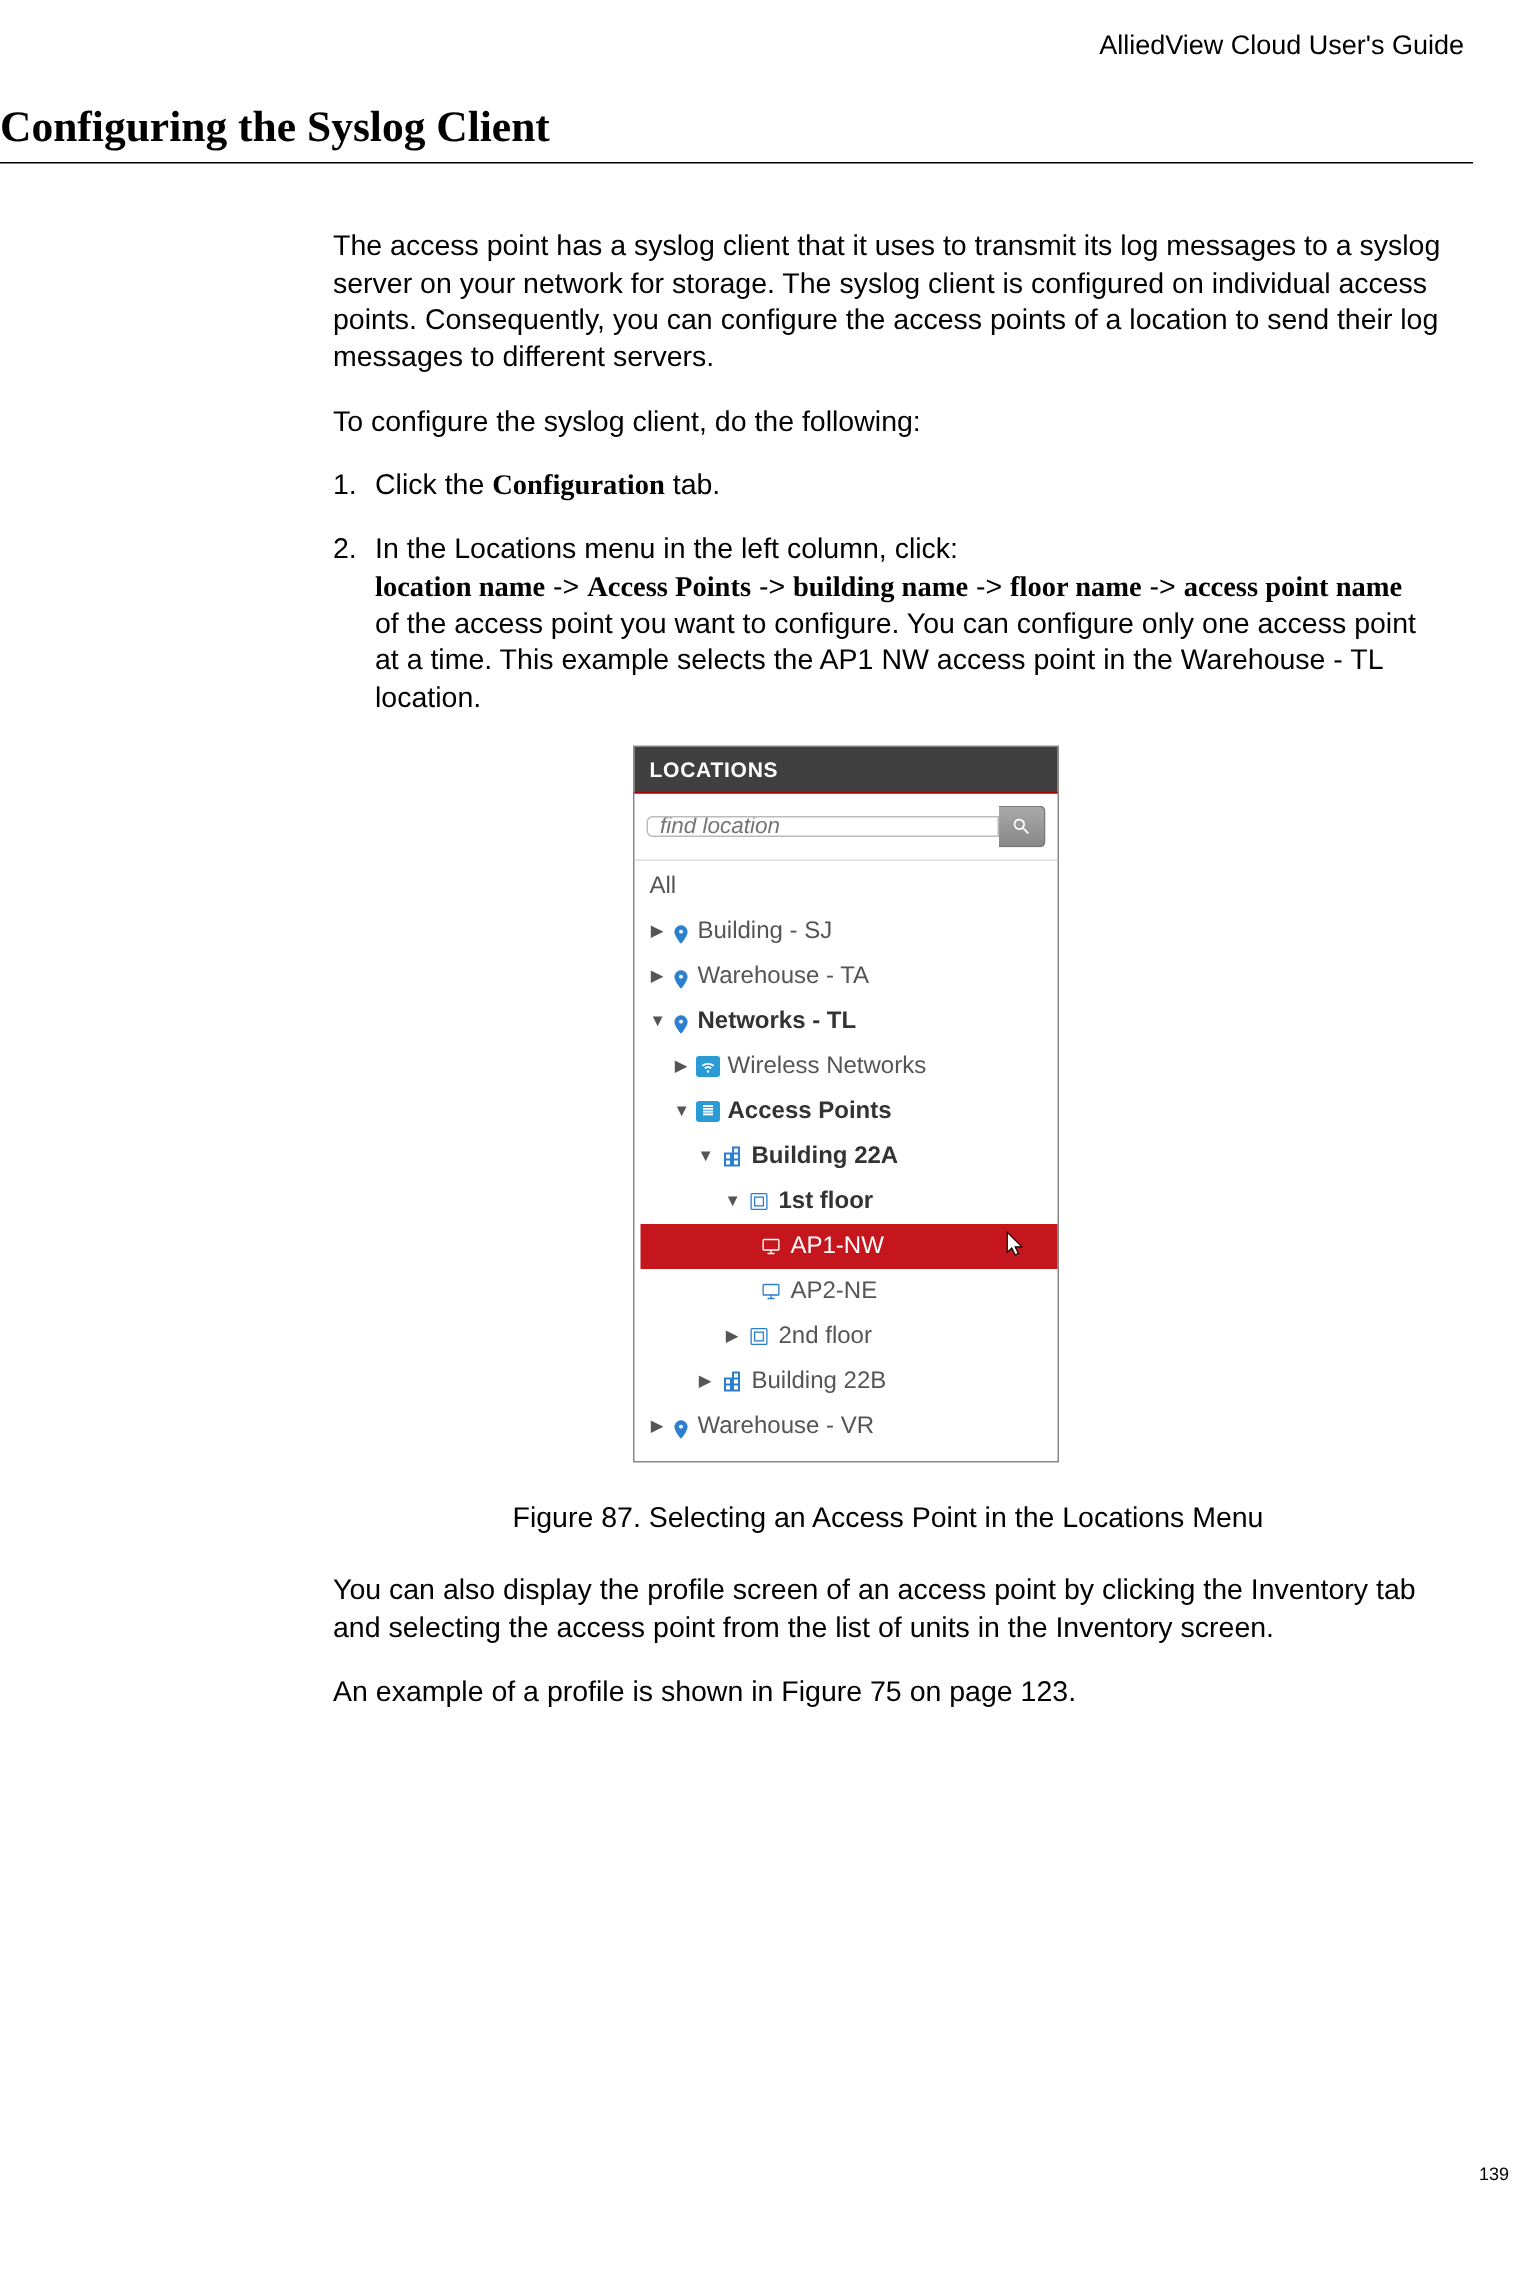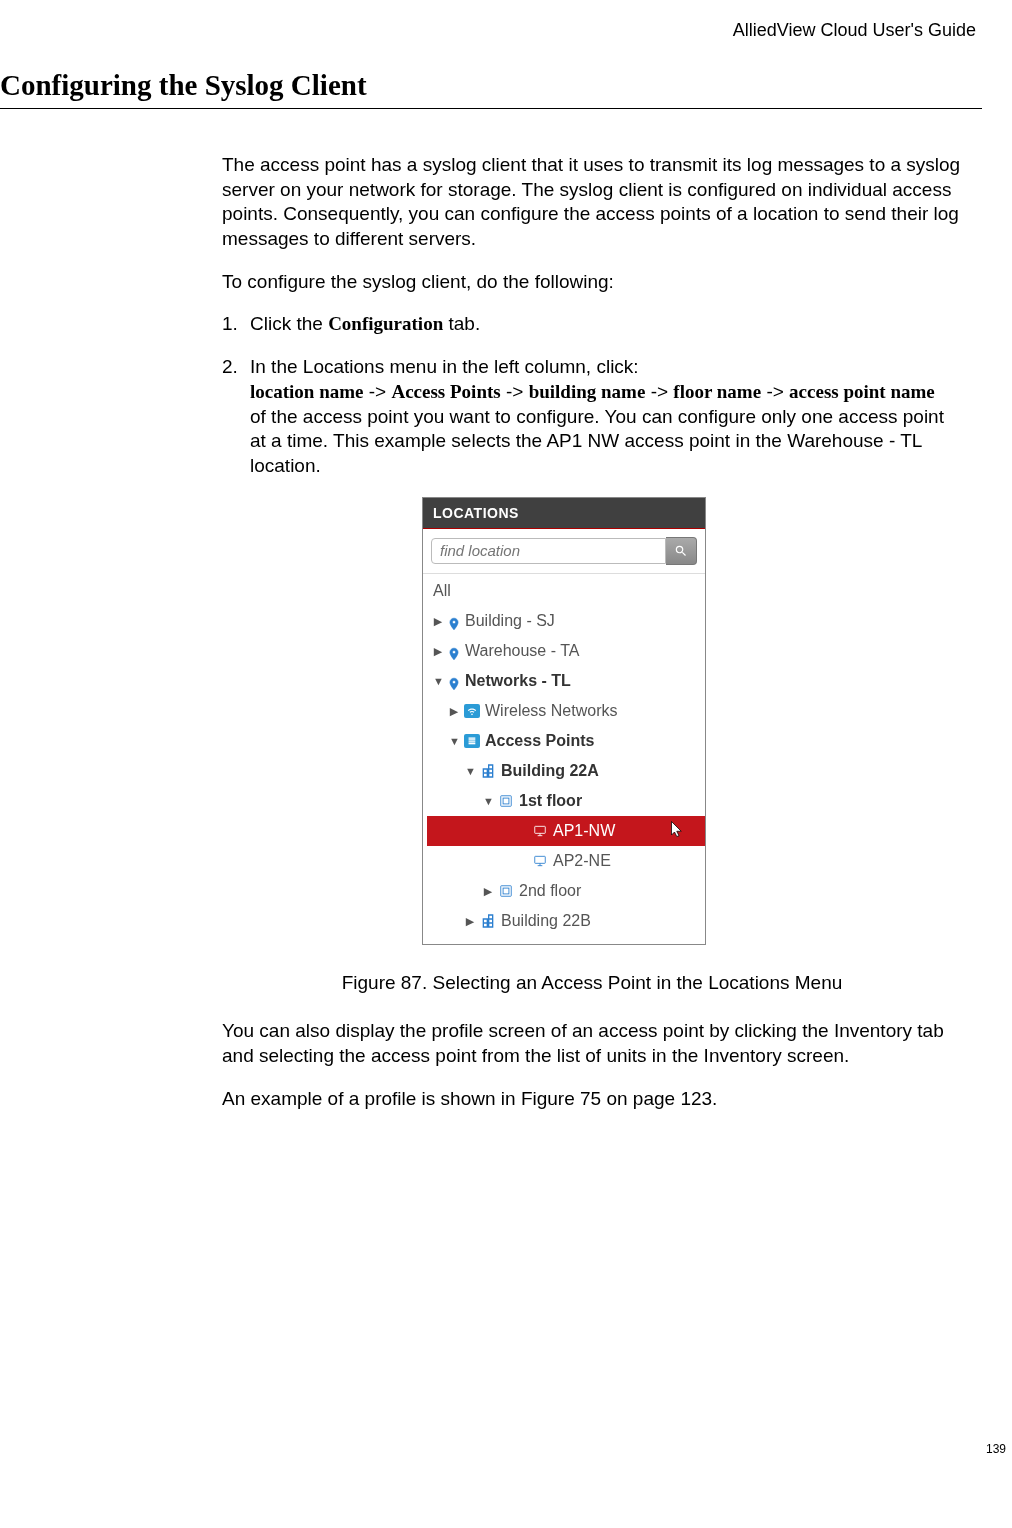--- a/index.html
+++ b/index.html
@@ -82,21 +82,21 @@
     border-bottom: 1px solid #ddd;
   }
   .loc-search input {
     flex: 1;
     border: 1px solid #bbb;
     border-radius: 4px 0 0 4px;
     padding: 4px 8px;
     font-style: italic;
     color: #888;
     font-size: 15px;
-    height: 26px;
+    height: 14px;
     box-sizing: border-box;
   }
   .loc-search .sbtn {
     width: 30px;
     height: 26px;
     border: 1px solid #777;
     border-left: none;
     background: linear-gradient(#aaa,#888);
     border-radius: 0 4px 4px 0;
     display: flex;
@@ -142,21 +142,21 @@
     background:#c4161c;
     color:#fff;
     font-weight:normal;
     position: relative;
   }
   .sel-row .dev-ico svg { stroke:#fff; }
   .cursor {
     position:absolute; right:18px; top:4px; width:20px;height:20px;
   }
   .cursor svg { width:18px;height:18px; }
-  .i1{padding-left:6px}.i2{padding-left:22px}.i3{padding-left:38px}.i4{padding-left:56px}.i6{padding-left:104px}
+  .i1{padding-left:6px}.i2{padding-left:22px}.i3{padding-left:38px}.i4{padding-left:56px}.i6{padding-left:78px}
 
   .figure-caption {
     text-align: center;
     font-size: 19px;
     margin: 0 0 24px 0;
   }
   .footer {
     position: absolute;
     bottom: 18px;
     left: 0;
@@ -318,20 +318,27 @@
         <div class="tree-row i3">
           <span class="caret right"></span>
           <span class="bldg-ico">
               <svg viewBox="0 0 24 24">
                 <path d="M4 22V8h8V2h8v20H4zm2-2h4v-4H6v4zm0-6h4v-4H6v4zm8 6h4v-4h-4v4zm0-6h4v-4h-4v4zm0-6h4V4h-4v4z"></path>
               </svg>
             </span>
           <span>Building 22B</span>
         </div>
 
+        <div class="tree-row i1">
+          <span class="caret right"></span>
+          <span class="pin"><svg viewBox="0 0 24 24">
+                <path d="M12 2C8 2 5 5 5 9c0 5 7 13 7 13s7-8 7-13c0-4-3-7-7-7zm0 9.5A2.5 2.5 0 1112 6a2.5 2.5 0 010 5.5z"></path>
+              </svg></span>
+          <span>Warehouse - VR</span>
+        </div>
       </div>
     </div>
 
     <div class="figure-caption">Figure 87. Selecting an Access Point in the Locations Menu</div>
 
     <p>You can also display the profile screen of an access point by clicking the Inventory tab and selecting the access point from the list of units in the Inventory screen.</p>
     <p>An example of a profile is shown in Figure 75 on page 123.</p>
   </div>
 
   <div class="footer">

